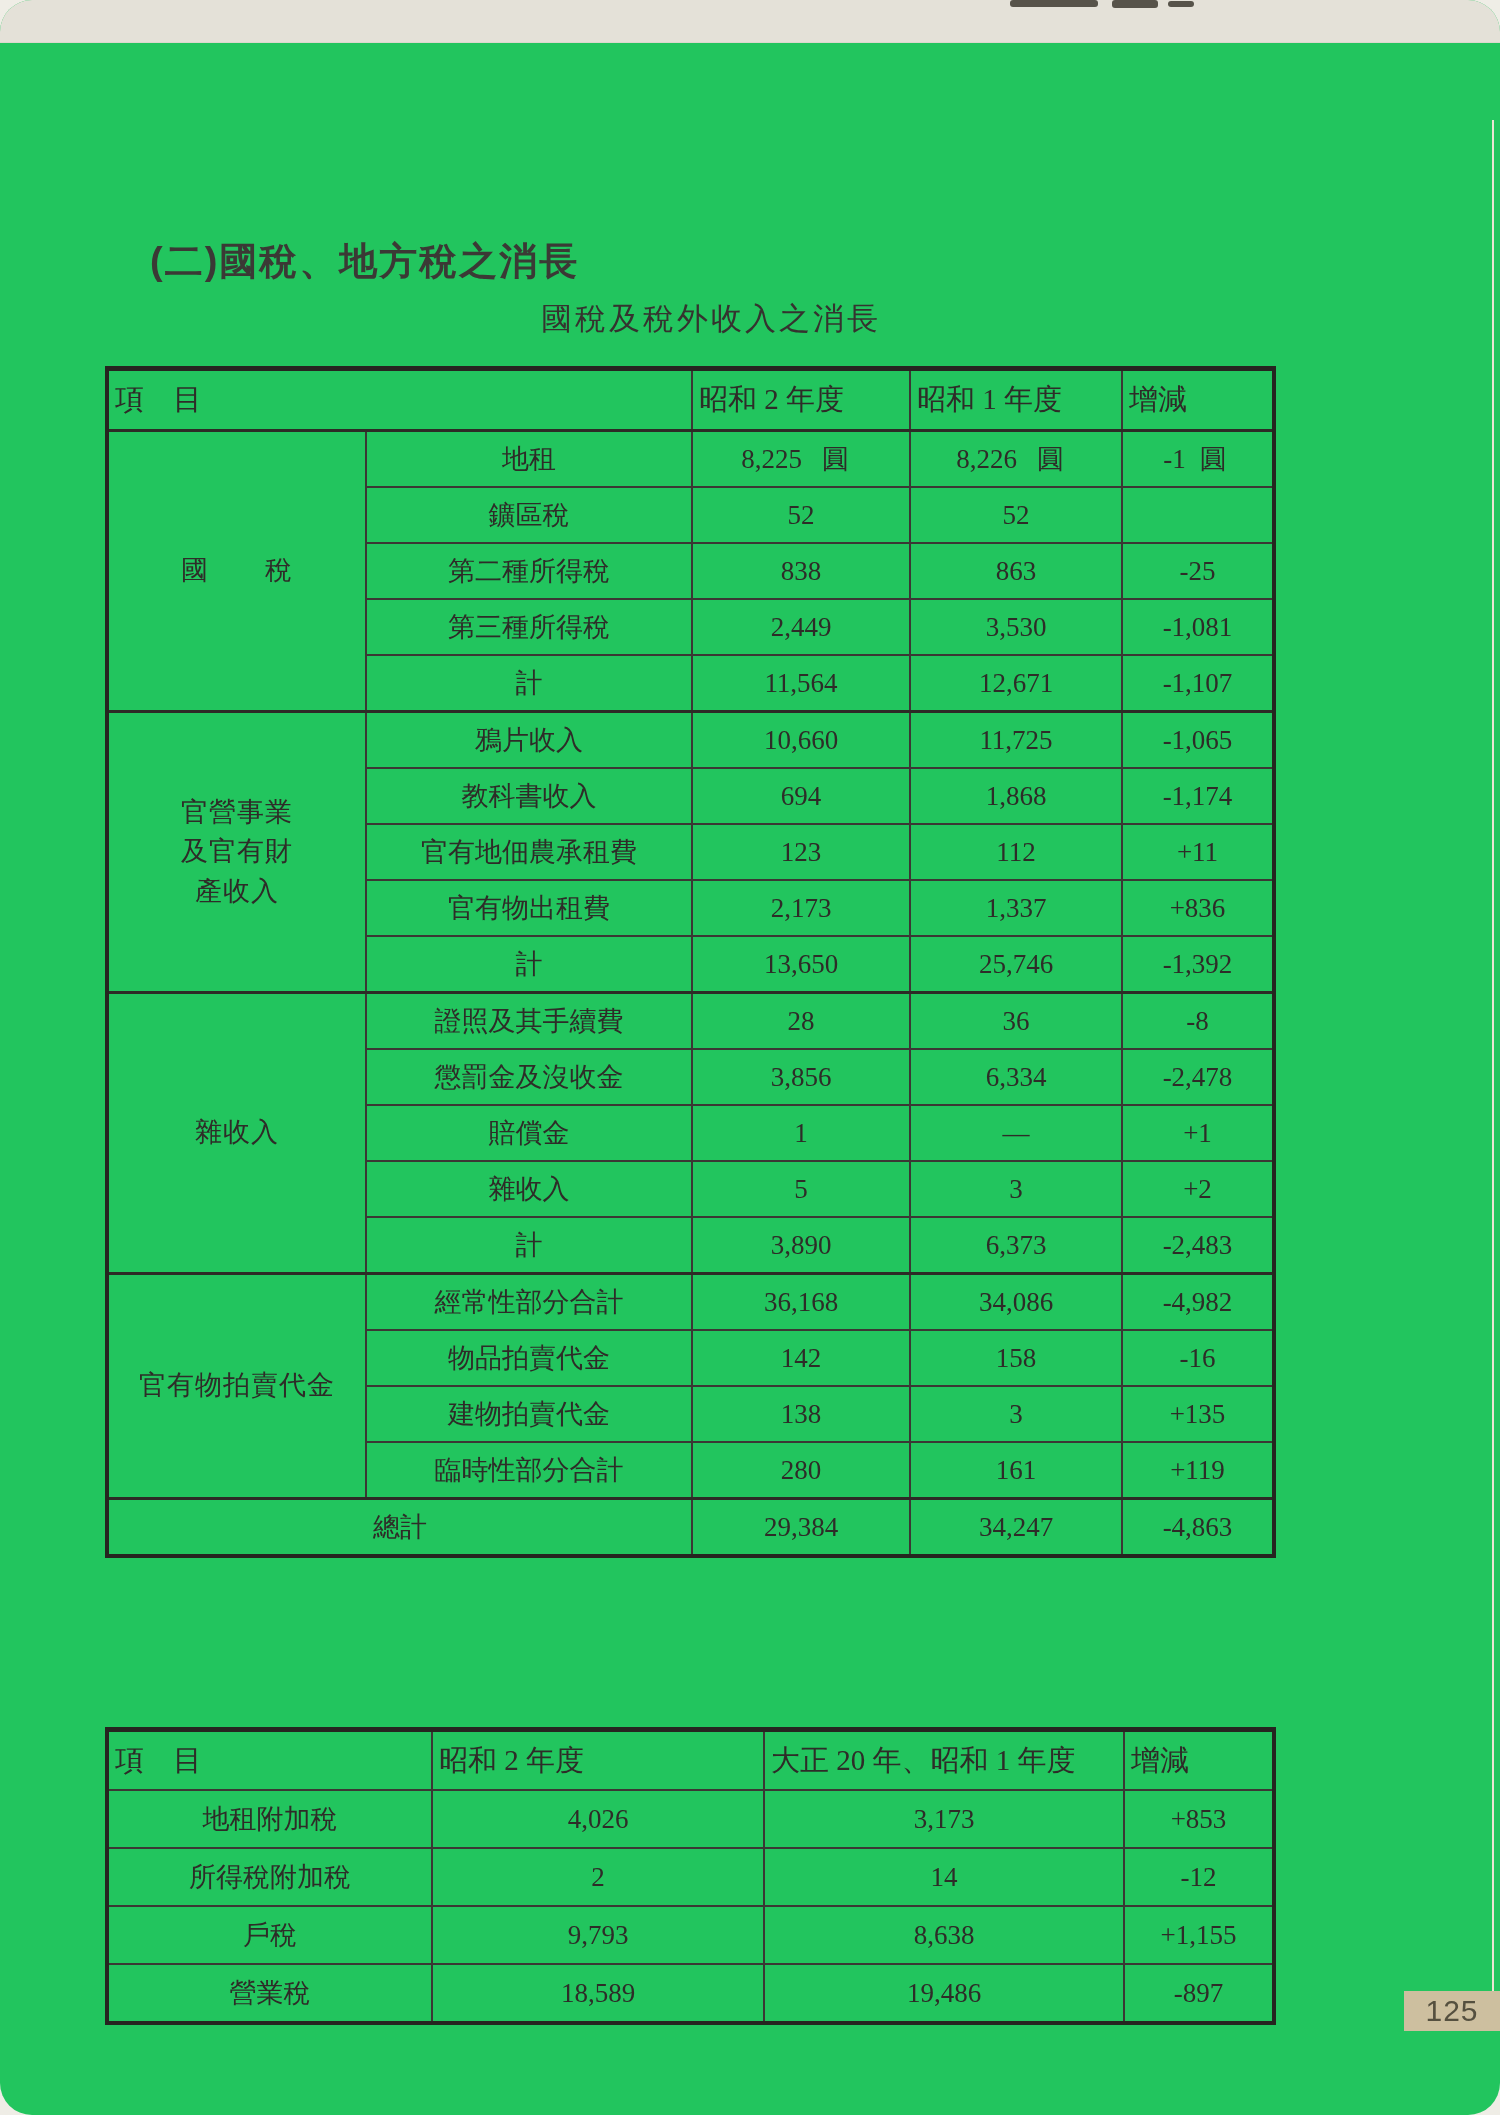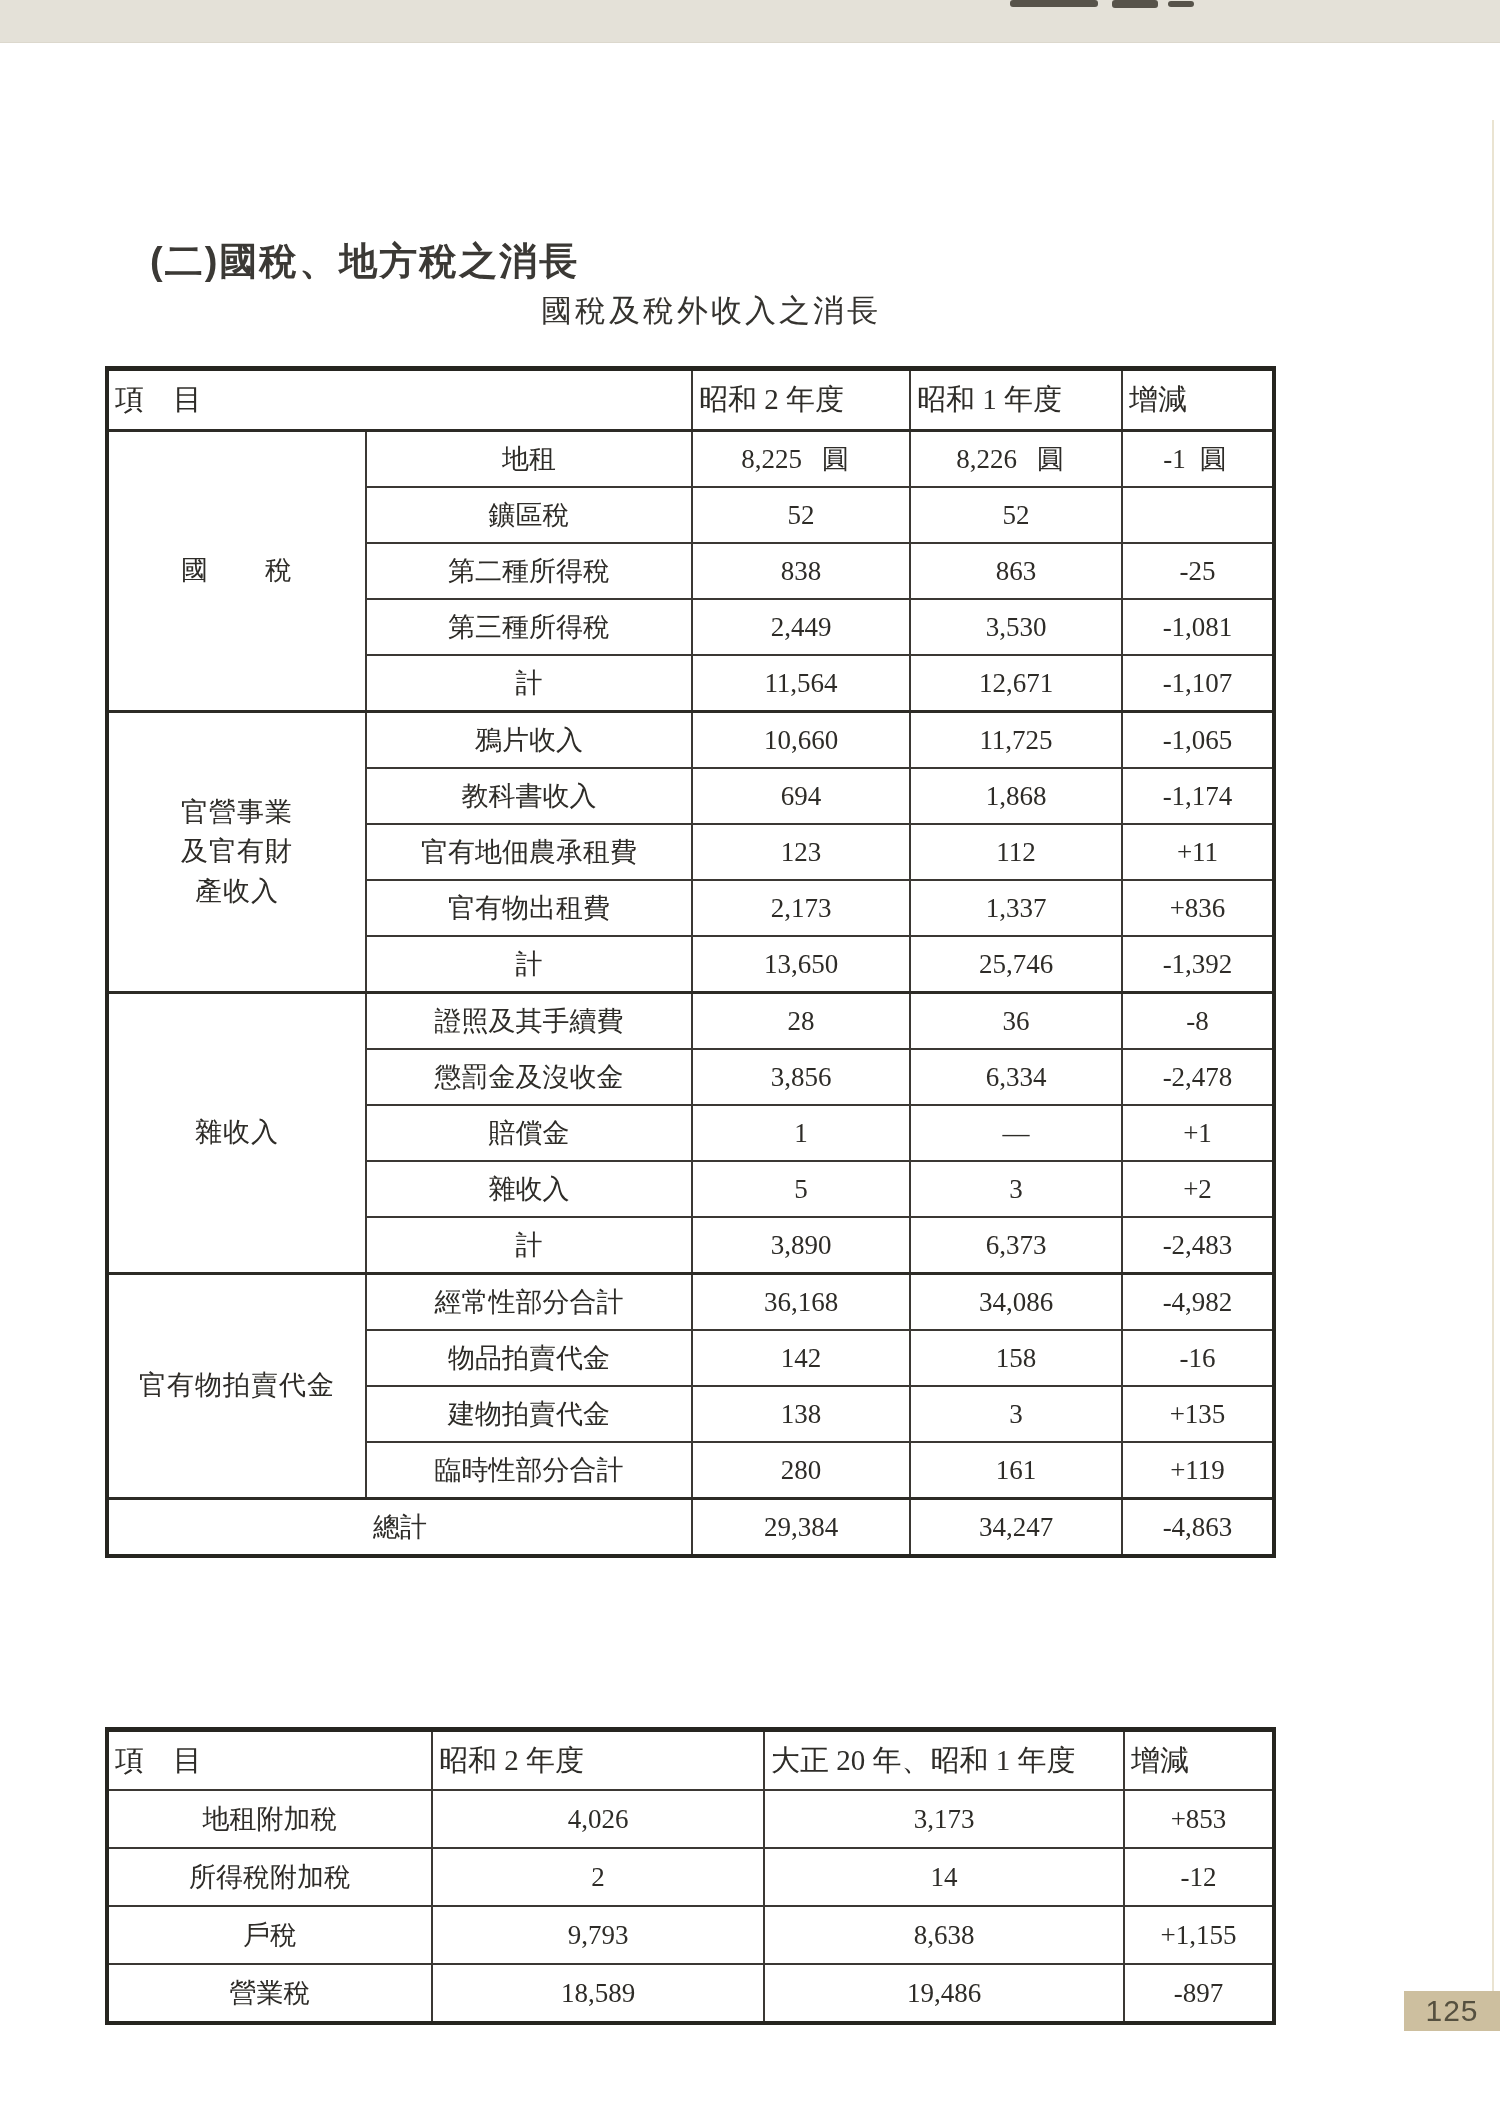--- a/index.html
+++ b/index.html
@@ -3,21 +3,21 @@
 <meta charset="utf-8">
 <style>
   html,body { margin:0; padding:0; }
   body {
     width:1500px; height:2115px;
     background:#efede6;
     font-family:"Liberation Serif","DejaVu Serif",serif;
   }
   .page {
     position:relative; width:1500px; height:2115px;
-    background:#ffffff; overflow:hidden; color:#2e2c28;
+    background:#22c55e; overflow:hidden; color:#2e2c28;border-radius:32px;
   }
   .top-strip {
     position:absolute; left:0; top:0; width:1500px; height:42px;
     background:#e4e1d8; border-bottom:1px solid #dcd8cd;
   }
   .smudge { position:absolute; background:#57534a; border-radius:3px; }
   .s1 { left:1010px; top:0; width:88px; height:7px; }
   .s2 { left:1112px; top:0; width:46px; height:8px; }
   .s3 { left:1168px; top:1px; width:26px; height:6px; }
   .right-edge {
@@ -28,21 +28,21 @@
   .heading {
     position:absolute; left:150px; top:236px;
     font-family:"Liberation Sans","DejaVu Sans",sans-serif;
     font-weight:bold; font-size:38px; letter-spacing:2px; color:#3b3935;
   }
   .tbl-title {
     position:absolute; left:105px; width:1212px; text-align:center;
     font-family:"Liberation Sans","DejaVu Sans",sans-serif;
     font-size:31px; letter-spacing:3px; color:#35332f;
   }
-  .t1-title { top:290px; }
+  .t1-title { top:298px; }
   .t2-title { top:1630px; }
 
   table.scan {
     position:absolute; left:105px;
     border-collapse:collapse; table-layout:fixed;
     width:1167px; background:transparent;
     border:4px solid #262520;
   }
   table.scan { border-top-width:5px; }
   #table1 { top:366px; }

